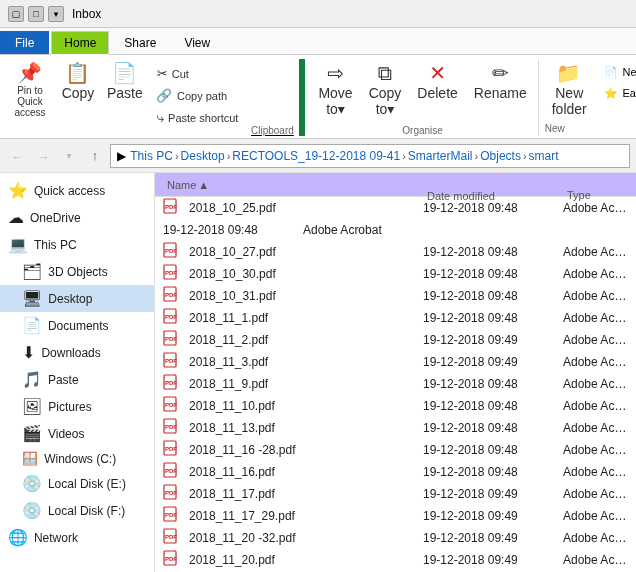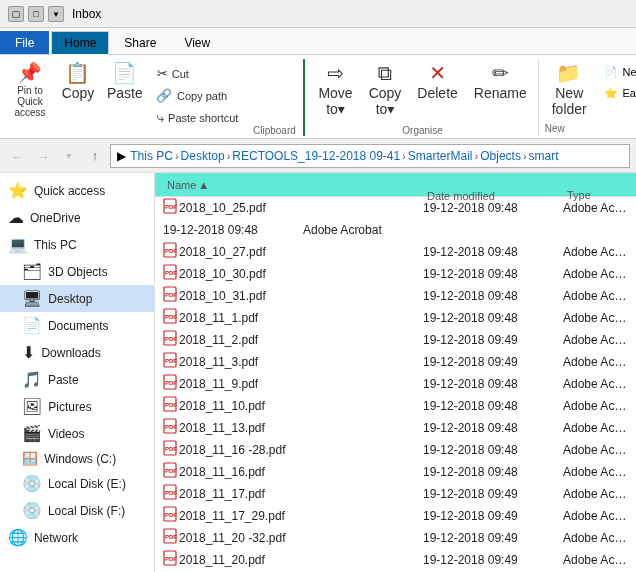--- a/index.html
+++ b/index.html
@@ -29,21 +29,21 @@
     }
     .ribbon-tab {
       padding: 4px 12px;
       font-size: 12px;
       cursor: pointer;
       border: 1px solid transparent;
       border-bottom: none;
       margin-right: 2px;
     }
     .ribbon-tab.active {
-      background: #0369a1;
+      background: #84cc16;
       border-color: #ccc;
       border-bottom: 1px solid #fff;
       margin-bottom: -1px;
       z-index: 1;
     }
     .ribbon-tab.file {
       background: #1565c0;
       color: #fff;
       padding: 4px 14px;
     }
@@ -53,23 +53,24 @@
       display: flex;
       align-items: stretch;
       padding: 4px 4px 2px;
       gap: 2px;
       min-height: 80px;
     }
     .ribbon-group {
       display: flex;
       flex-direction: column;
       align-items: center;
-      border-right: 2px solid #15803d;
+      border-right: 6px solid #15803d;
       padding: 0 8px;
       min-width: 60px;
+      text-decoration: underline;
     }
     .ribbon-group:last-child { border-right: none; }
     .ribbon-group-label {
       font-size: 10px;
       color: #666;
       margin-top: auto;
       padding-top: 2px;
     }
     .ribbon-btn {
       display: flex;
@@ -185,21 +186,21 @@
     
     .file-area {
       flex: 1;
       display: flex;
       flex-direction: column;
       overflow: hidden;
     }
     .file-list-header {
       display: flex;
       align-items: center;
-      background: #5eead4;
+      background: #c4b5fd;
       border-bottom: 1px solid #ddd;
       height: 24px;
       padding: 0 8px;
     }
     .col-header {
       font-size: 11px;
       color: #555;
       padding: 0 4px;
       cursor: pointer;
       display: flex;
@@ -216,21 +217,21 @@
     }
     .file-row {
       display: flex;
       align-items: center;
       height: 22px;
       padding: 0 8px;
       cursor: pointer;
       border-bottom: 1px solid transparent;
     }
     .file-cell { font-size: 12px; color: #222; overflow: hidden; text-overflow: ellipsis; white-space: nowrap; }
-    .file-cell-name { flex: 0 0 260px; display: flex; align-items: center; gap: 2px; }
+    .file-cell-name { flex: 0 0 260px; display: flex; align-items: center; gap: 12px; }
     .file-cell-date { flex: 0 0 140px; }
     .file-cell-type { flex: 1; }
     .pdf-icon { color: #c62828; font-size: 14px; flex-shrink: 0; }
 
     
     ::-webkit-scrollbar { width: 8px; }
     ::-webkit-scrollbar-track { background: #f1f1f1; }
     ::-webkit-scrollbar-thumb { background: #c1c1c1; border-radius: 4px; }
   </style>
 </head>

